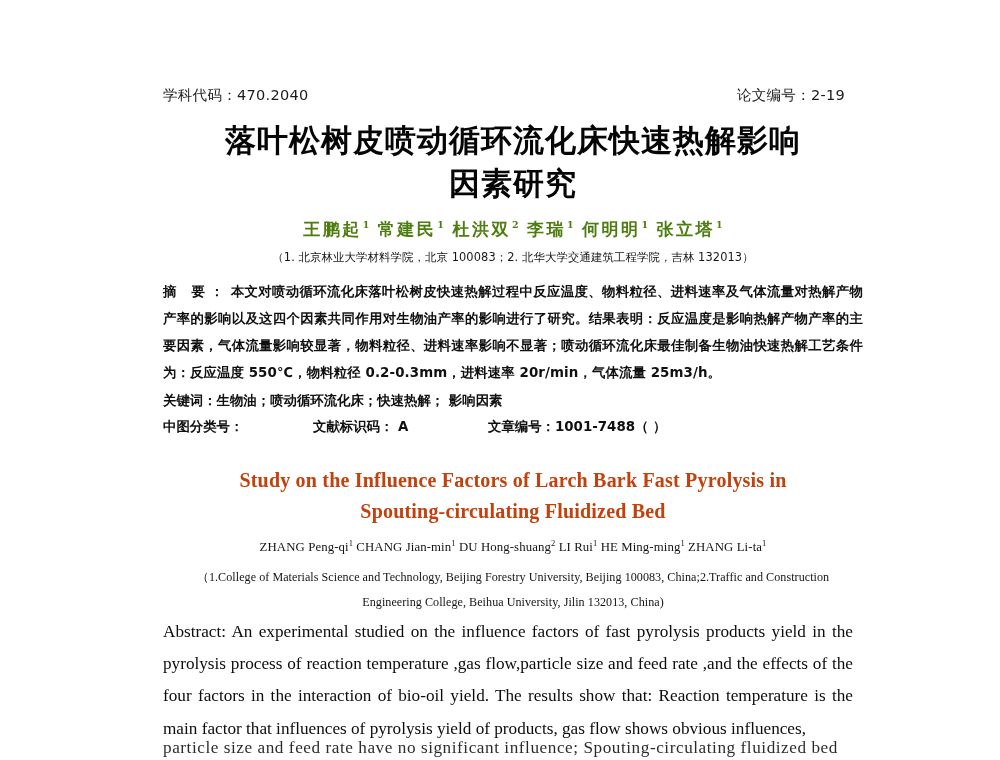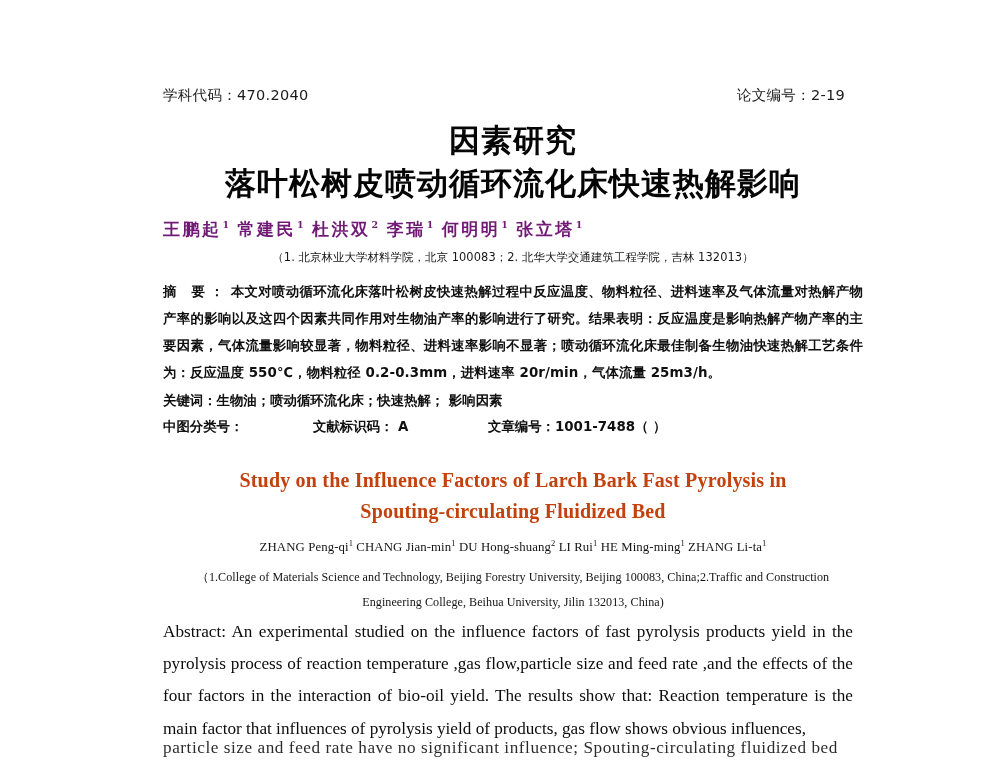--- a/index.html
+++ b/index.html
@@ -56,26 +56,26 @@
     font-size: 31px;
     font-weight: 700;
     line-height: 1.38;
     letter-spacing: 1px;
     color: #050505;
   }
 
   
   .cn-authors {
     margin-top: 13px;
-    text-align: left;
+    text-align: center;
     font-family: "DejaVu Serif", "Liberation Serif", serif;
     font-size: 17px;
     font-weight: 700;
     letter-spacing: 2.5px;
-    color: #701a75;
+    color: #4d7c0f;
   }
   .cn-authors sup {
     font-size: 9.5px;
     font-weight: 700;
     vertical-align: super;
     margin-left: 1px;
     letter-spacing: 0;
   }
 
   .cn-affil {
@@ -195,22 +195,22 @@
 
 <div class="page">
   <div class="content">
 
     <div class="runhead">
       <div class="left">学科代码：470.2040</div>
       <div class="right">论文编号：2-19</div>
     </div>
 
     <div class="cn-title">
+      <div>落叶松树皮喷动循环流化床快速热解影响</div>
       <div>因素研究</div>
-      <div>落叶松树皮喷动循环流化床快速热解影响</div>
     </div>
 
     <div class="cn-authors">
       <span><span>王鹏起</span><sup>1</sup></span>
       <span><span>常建民</span><sup>1</sup></span>
       <span><span>杜洪双</span><sup>2</sup></span>
       <span><span>李瑞</span><sup>1</sup></span>
       <span><span>何明明</span><sup>1</sup></span>
       <span><span>张立塔</span><sup>1</sup></span>
     </div>

